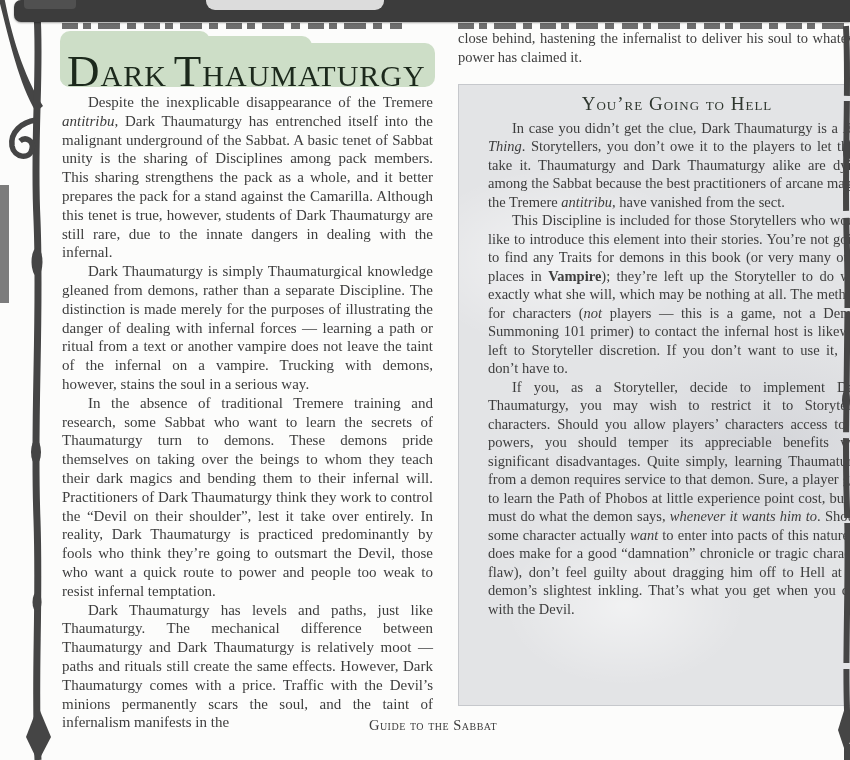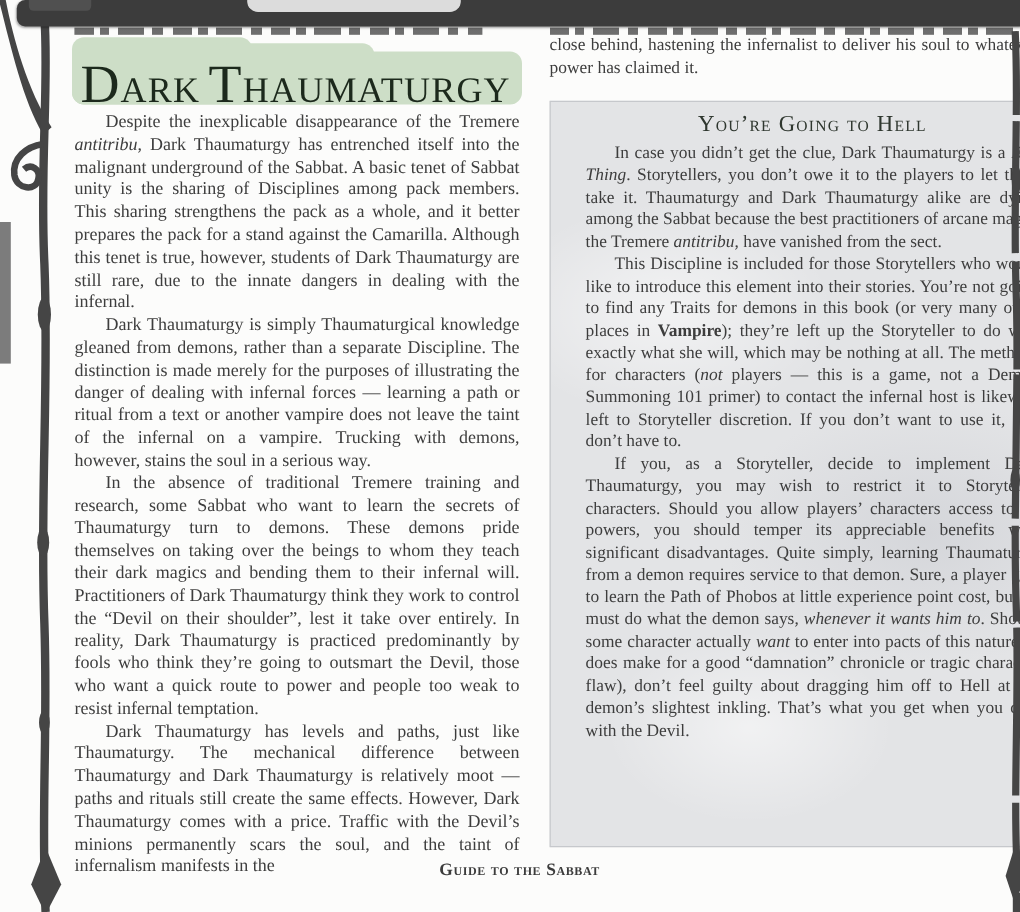--- a/index.html
+++ b/index.html
@@ -128,21 +128,20 @@
   .sidebar-box p.body-p { text-indent: 24px; }
 
   
   .page-footer {
     position: absolute;
     left: 62px; width: 742px;
     top: 717px;
     text-align: center;
     z-index: 2;
     color: #3c3c3c;
-    font-weight: bold;
   }
   .footer-book {
     font-variant: small-caps;
     font-size: 14.5px;
     letter-spacing: .5px;
   }
   .footer-num { font-size: 16px; margin-top: 1px; }
 </style>
 </head>
 <body>

